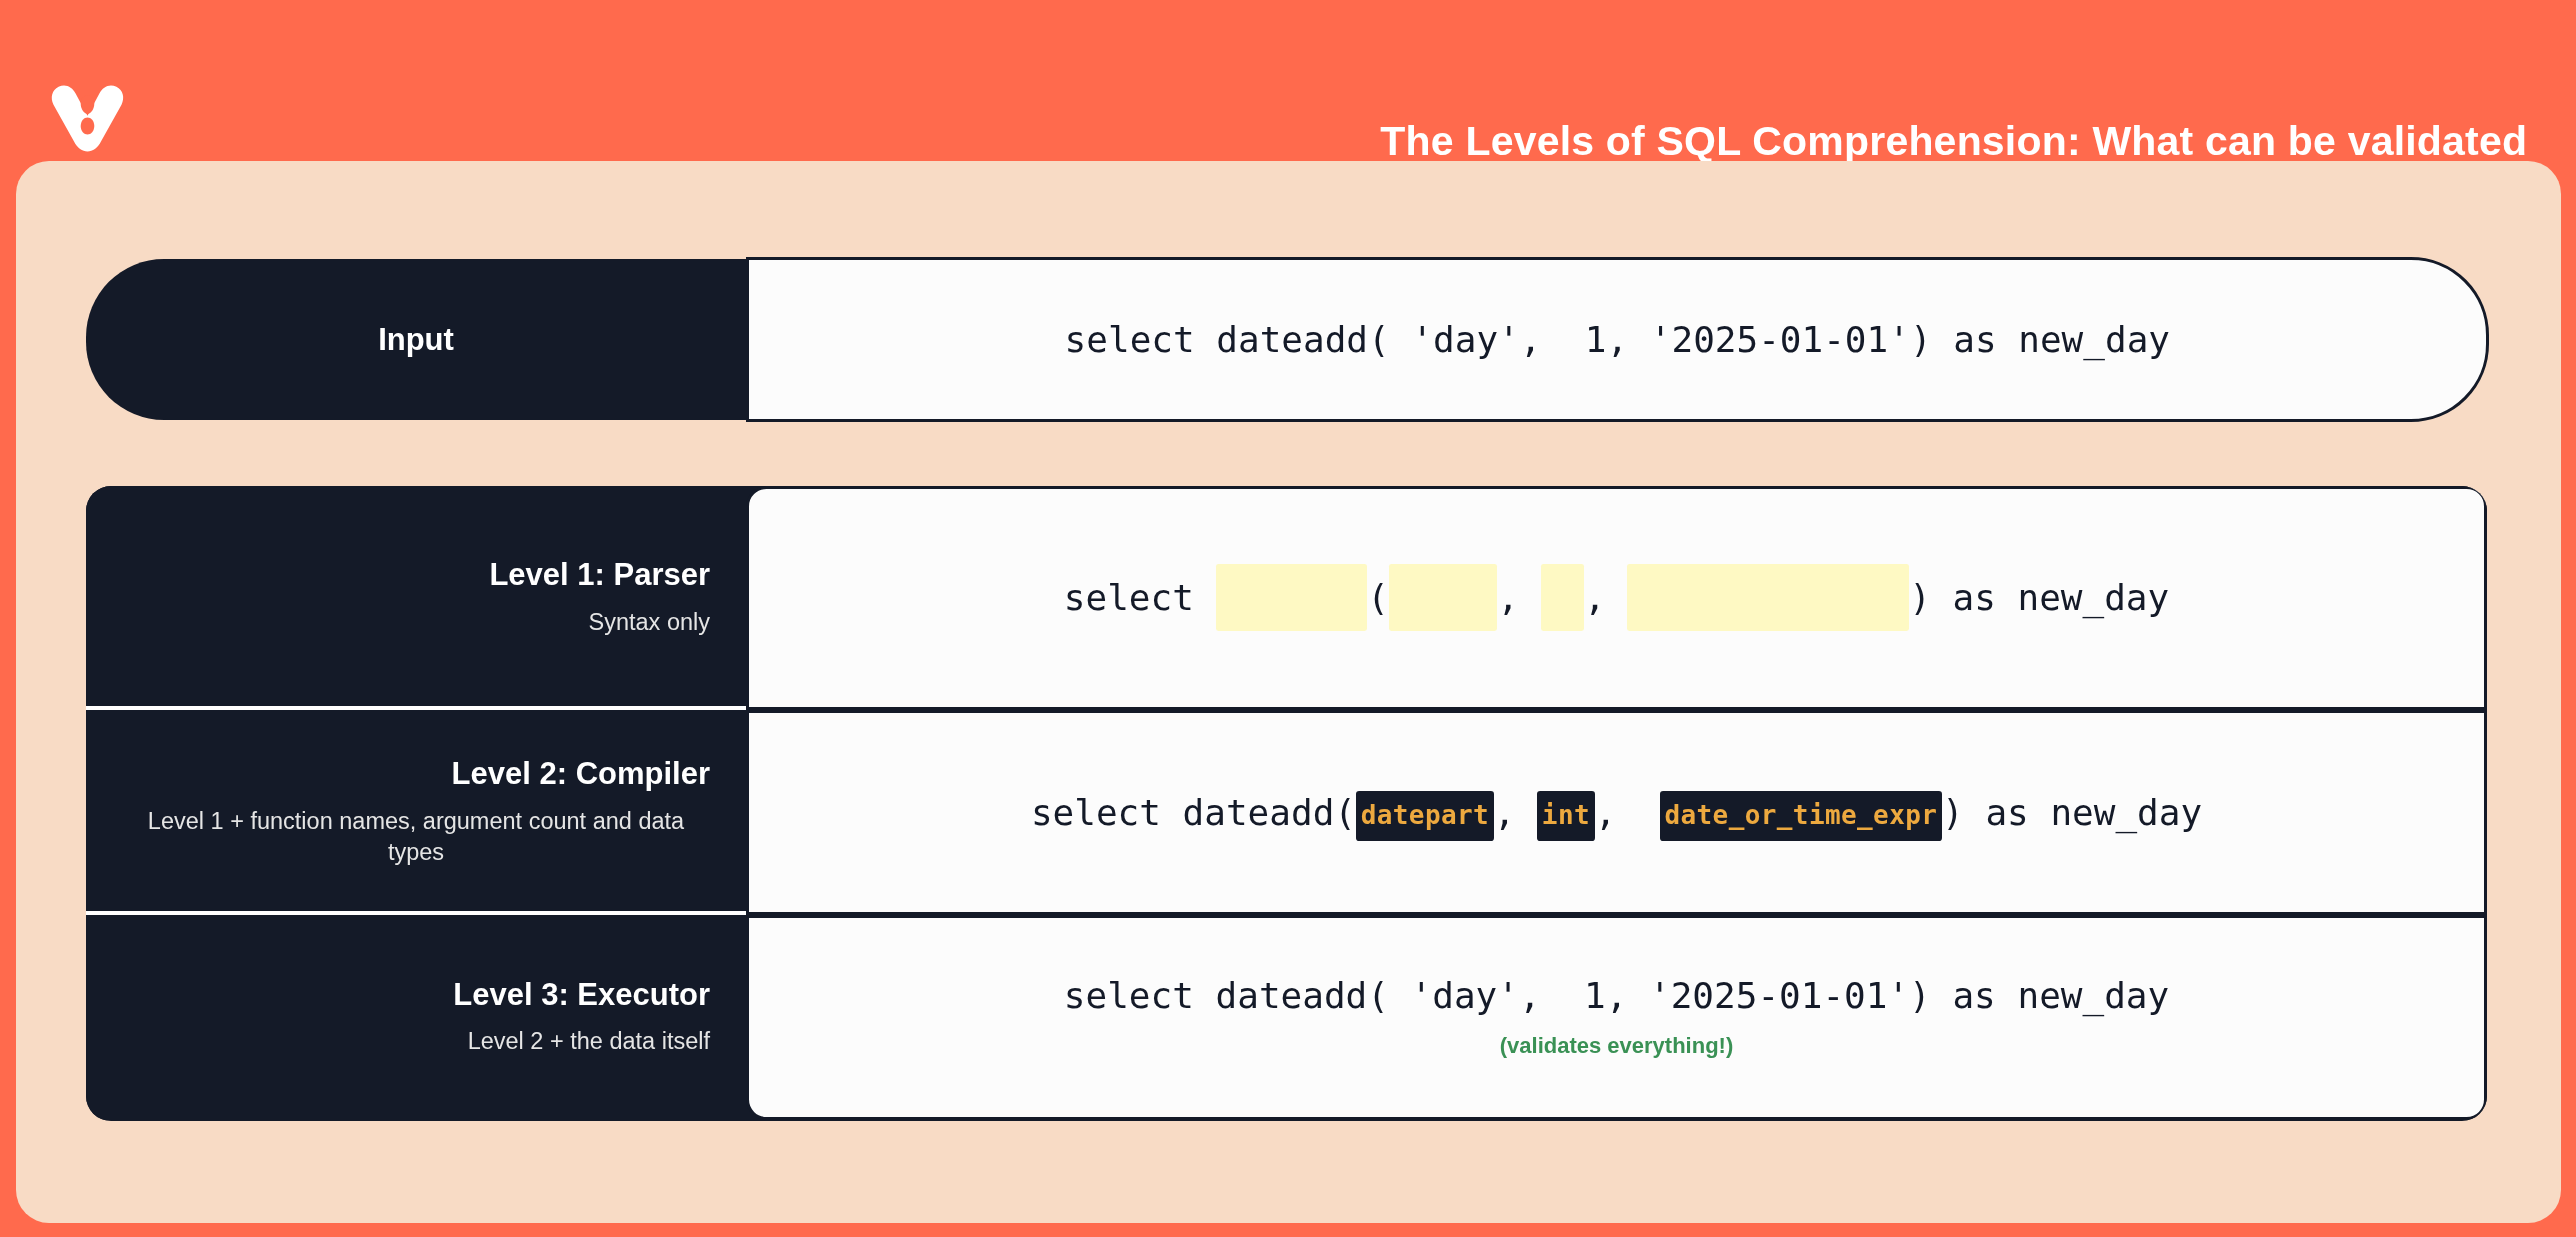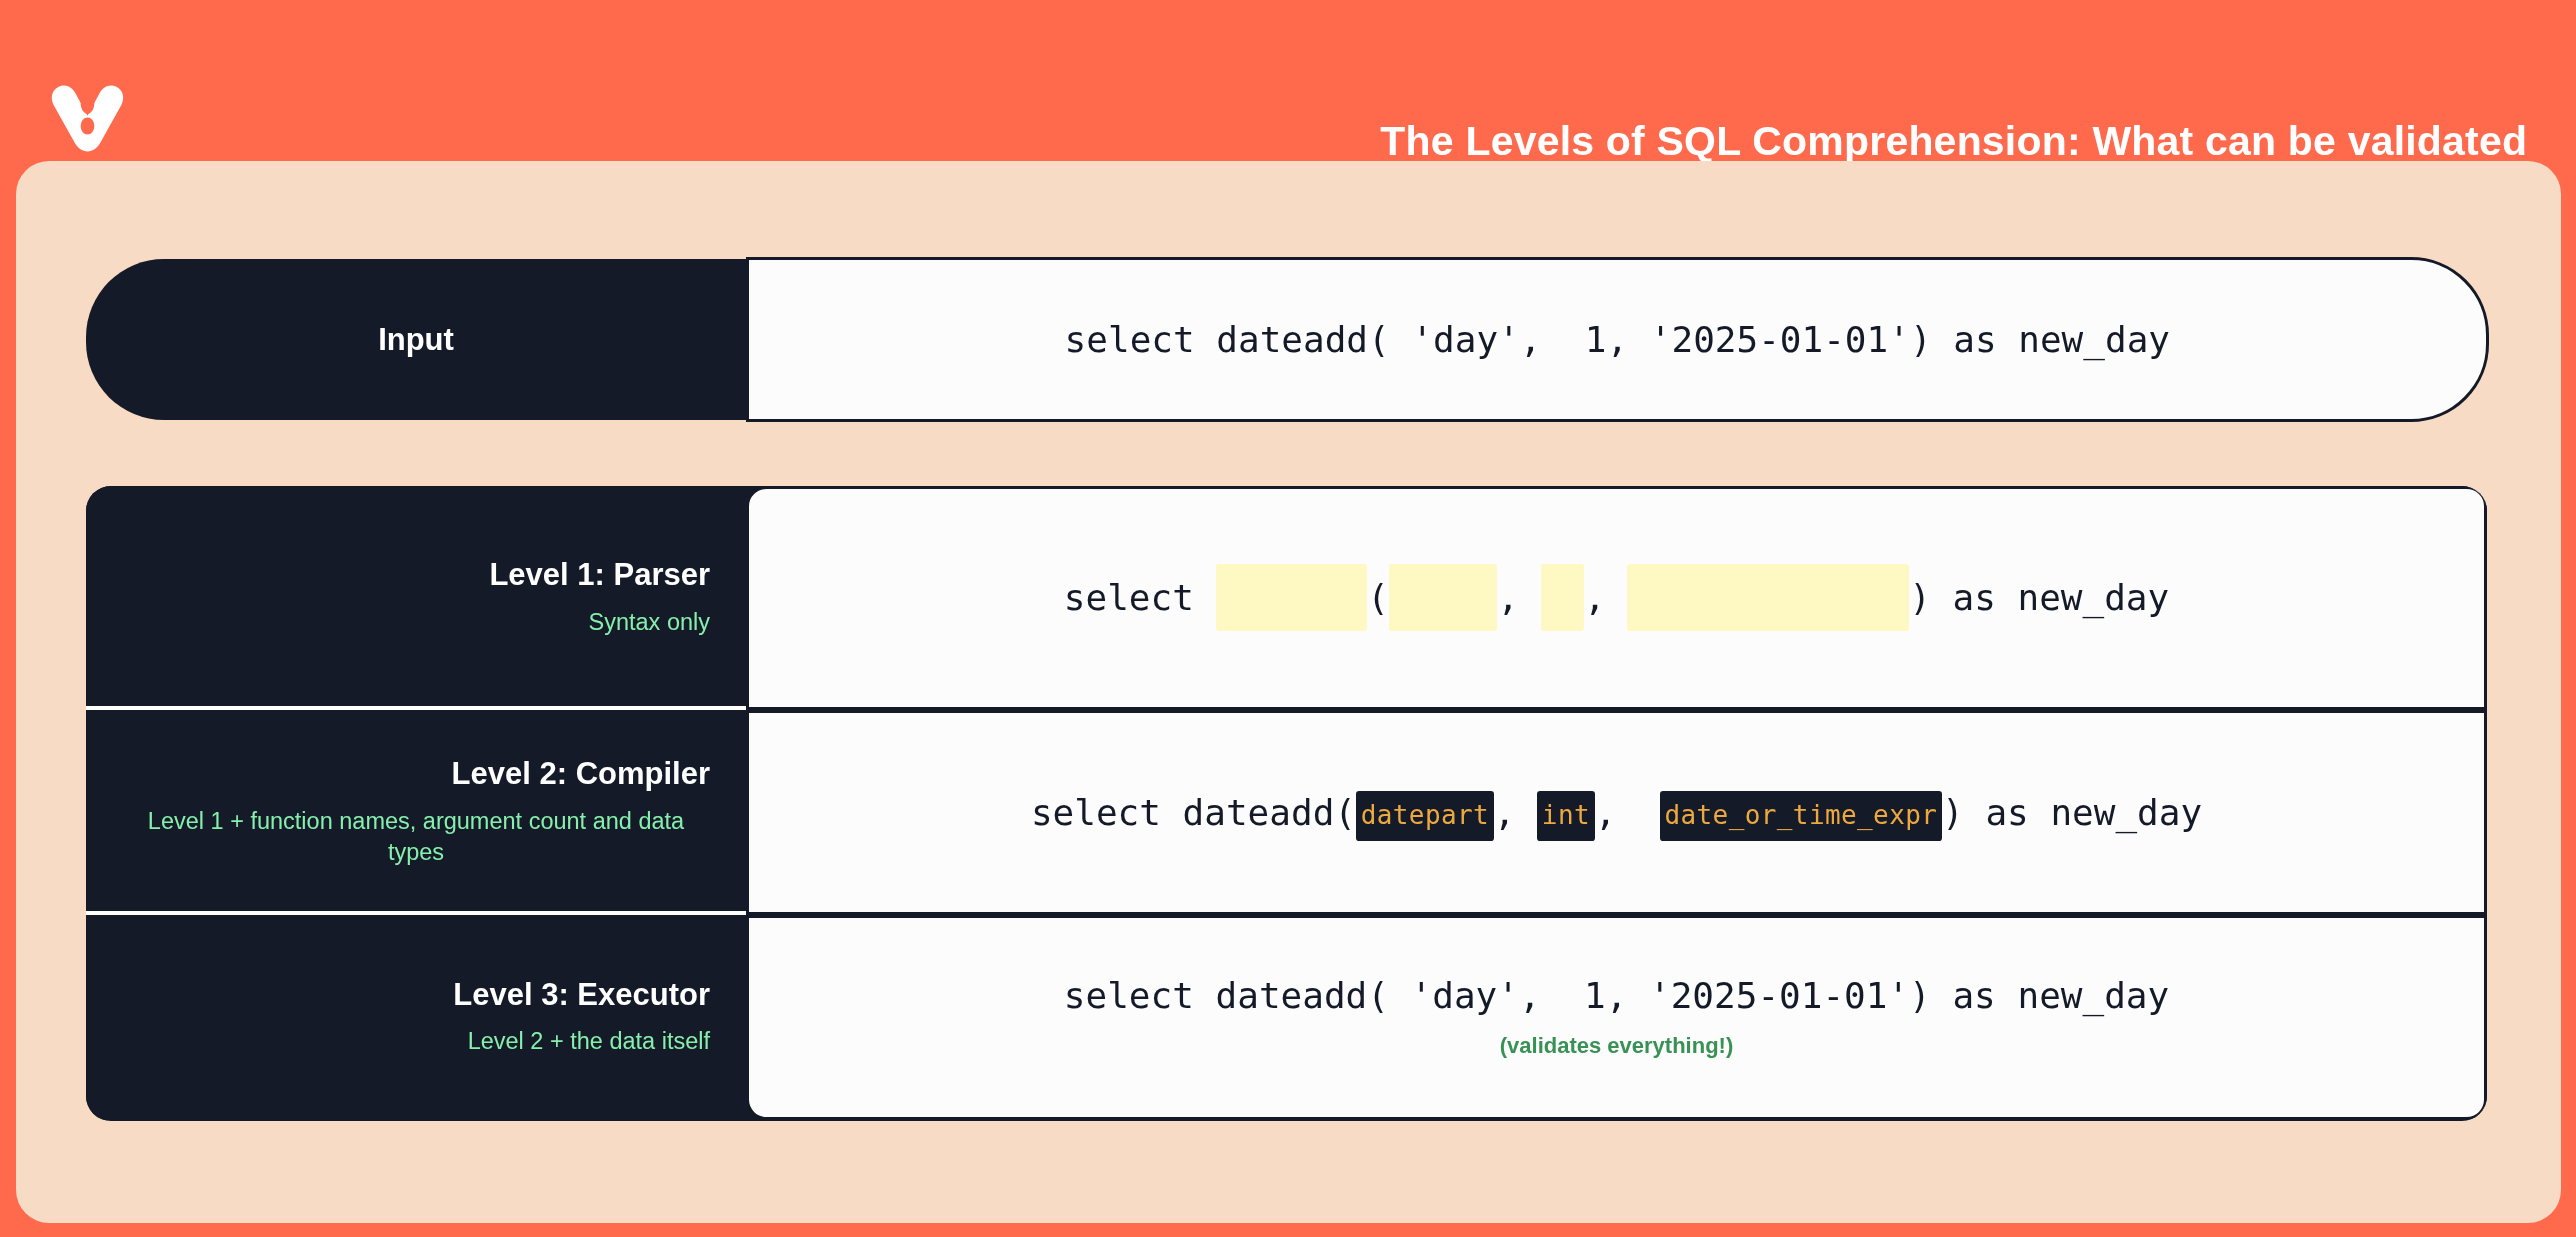--- a/index.html
+++ b/index.html
@@ -145,21 +145,21 @@
   }
 
   .level-title {
     color: #FFFFFF;
     font-size: 31px;
     font-weight: bold;
     text-align: center;
     line-height: 1.1;
   }
   .level-sub {
-    color: #86efac;
+    color: #e5e5e5;
     font-size: 23.5px;
     font-weight: normal;
     text-align: center;
     line-height: 1.32;
     margin-top: 14px;
   }
 
   .level-right {
     flex: 1 1 auto;
     background: #FCFCFC;
@@ -189,21 +189,21 @@
   .redact {
     background: #fef9c3;
     color: transparent;
     border-radius: 2.4px;
     padding: 13px 0;
   }
 
   .tok {
     background: #141A28;
     color: #EDA93F;
-    font-weight: normal;
+    font-weight: bold;
     font-size: 26px;
     border-radius: 3.1px;
     padding: 9.4px 4.7px 10.2px 4.7px;
     letter-spacing: 0.4px;
   }
 
   .note {
     margin-top: 17px;
     color: #3A9155;
     font-family: "Liberation Sans", sans-serif;

